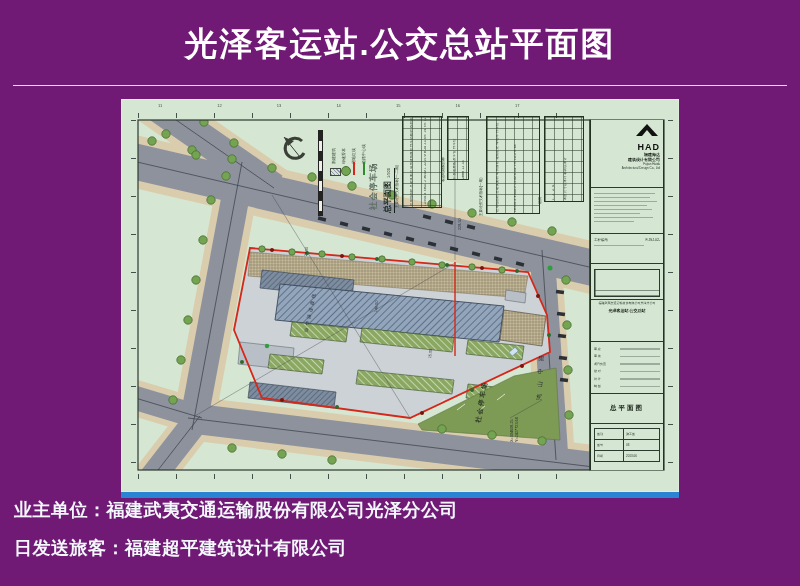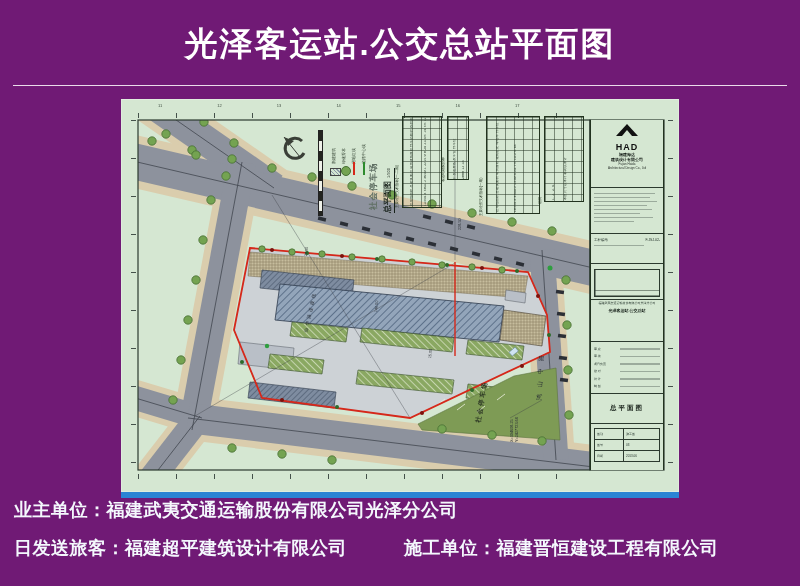--- a/index.html
+++ b/index.html
@@ -316,21 +316,21 @@
     <div class="vt coord" style="left:388px;top:342px;">
       <div>X=304608.25</div>
       <div>Y=2427723.68</div>
     </div>
     <div class="vt dim" style="left:336px;top:130px;">228.50</div>
     <div class="vt dim" style="left:252px;top:212px;transform:rotate(-84deg);">146.00</div>
     <div class="vt dim" style="left:306px;top:258px;transform:rotate(-84deg);">15.00</div>
     <div class="vt dim" style="left:182px;top:156px;transform:rotate(-84deg);">24.50</div>
 
     <div class="tblock">
-      <div class="tb-sec tb-logo" style="height:68px;">
+      <div class="tb-sec tb-logo" style="height:68px;text-align:right;">
         <svg width="26" height="16" viewBox="0 0 26 16">
           <path d="M2 14 L13 2 L24 14 Z" fill="#111"></path>
             <path d="M8 14 L13 8 L18 14 Z" fill="#d5e7d2"></path>
         </svg>
         <div class="tb-had">HAD</div>
         <div class="tb-cn">福建海达</div>
         <div class="tb-cn">建筑设计有限公司</div>
         <div class="tb-en">Fujian Haida</div>
         <div class="tb-en">Architectural Design Co., Ltd</div>
       </div>
@@ -403,14 +403,13 @@
             </div>
         </div>
       </div>
     </div>
   </div>
 
   <div class="sheet-strip"></div>
 
   <div class="footer" style="left:14px;top:498px;">业主单位：福建武夷交通运输股份有限公司光泽分公司</div>
   <div class="footer" style="left:14px;top:536px;">日发送旅客：福建超平建筑设计有限公司</div>
-  <div class="footer" style="left:404px;top:536px;">施工单位：福建晋恒建设工程有限公司</div>
 </div>
 
 </body></html>

